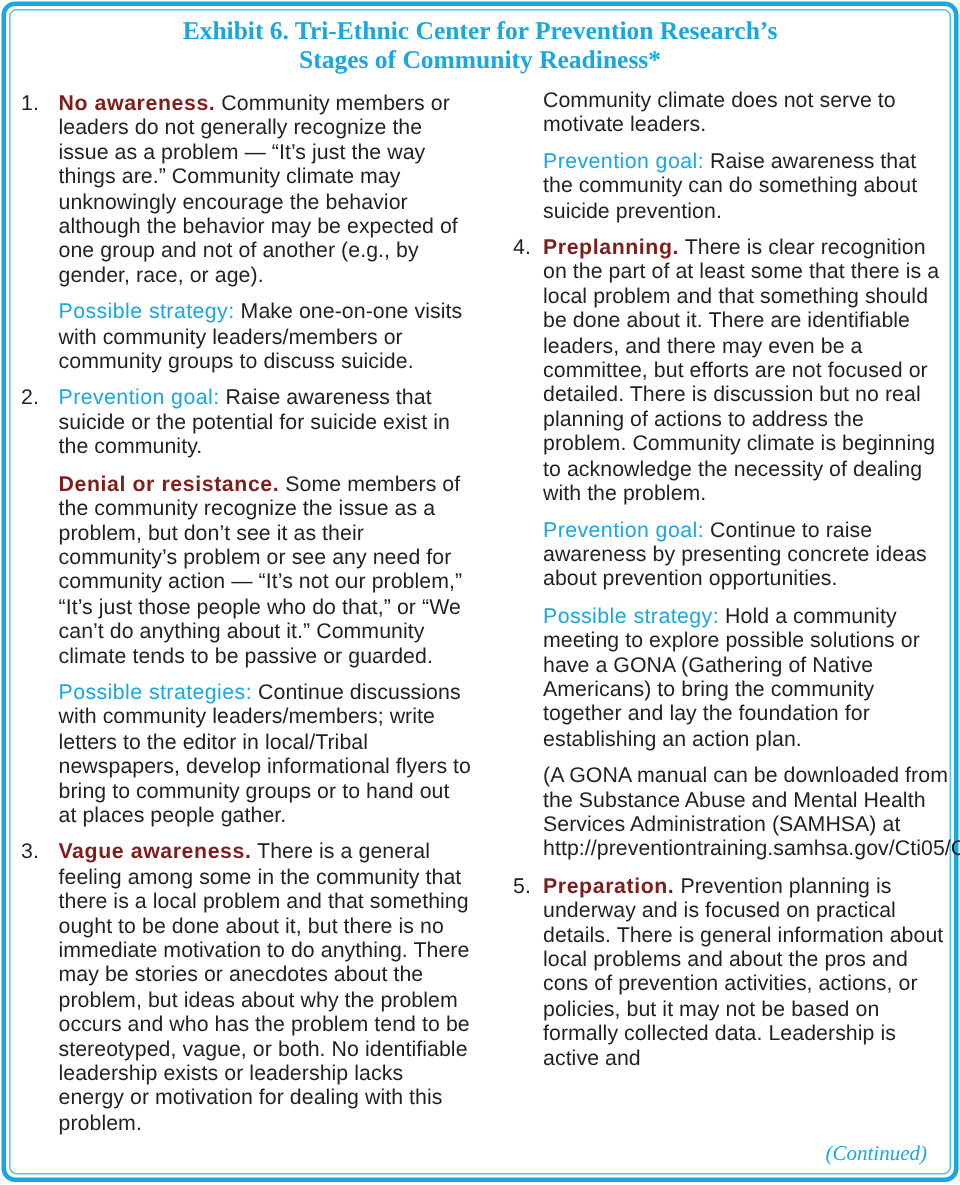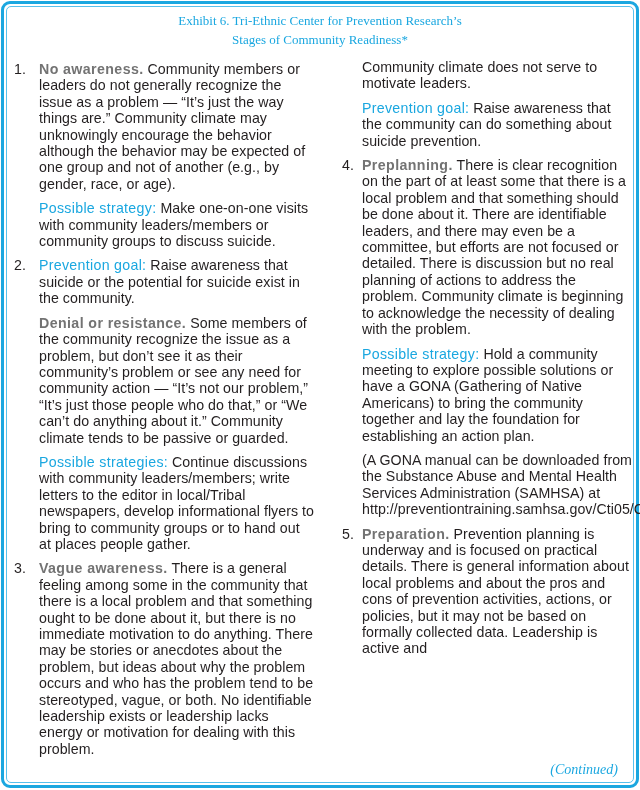--- a/index.html
+++ b/index.html
@@ -30,22 +30,22 @@
     box-sizing: border-box;
     border: 1px solid #58c0ec;
     border-radius: 5px;
   }
   .title {
     position: absolute;
     left: 0; top: 11px;
     width: 640px;
     text-align: center;
     font-family: "Liberation Serif", "DejaVu Serif", serif;
-    font-weight: normal;
-    font-size: 13px;
+    font-weight: bold;
+    font-size: 17px;
     line-height: 19px;
     color: #1aa7e0;
   }
   .column {
     position: absolute;
     top: 61px;
     font-size: 14.2px;
     line-height: 16.4px;
     letter-spacing: 0.05px;
   }
@@ -55,21 +55,21 @@
     position: relative;
     padding-left: 25px;
     margin-bottom: 8px;
   }
   .col-right .stage { padding-left: 20px; }
   .stage-num {
     position: absolute;
     left: 0; top: 0;
   }
   .stage-name {
-    color: #737373;
+    color: #7f1d1d;
     font-weight: bold;
     letter-spacing: 0.4px;
   }
   .para {
     margin: 0 0 8px 0;
   }
   .label {
     color: #1aa7e0;
     letter-spacing: 0.3px;
   }
@@ -143,20 +143,24 @@
     </p>
   </div>
 
   <div class="stage">
     <span class="stage-num">4.</span>
     <p class="para">
       <span class="stage-name">Preplanning.</span>
       <span>There is clear recognition on the part of at least some that there is a local problem and that something should be done about it. There are identifiable leaders, and there may even be a committee, but efforts are not focused or detailed. There is discussion but no real planning of actions to address the problem. Community climate is beginning to acknowledge the necessity of dealing with the problem.</span>
     </p>
     <p class="para">
+      <span class="label">Prevention goal:</span>
+      <span>Continue to raise awareness by presenting concrete ideas about prevention opportunities.</span>
+    </p>
+    <p class="para">
       <span class="label">Possible strategy:</span>
       <span>Hold a community meeting to explore possible solutions or have a GONA (Gathering of Native Americans) to bring the community together and lay the foundation for establishing an action plan.</span>
     </p>
     <p class="para">(A GONA manual can be downloaded from the Substance Abuse and Mental Health Services Administration (SAMHSA) at http://preventiontraining.samhsa.gov/Cti05/Cti05ttl.htm.)</p>
   </div>
 
   <div class="stage">
     <span class="stage-num">5.</span>
     <p class="para">
       <span class="stage-name">Preparation.</span>

